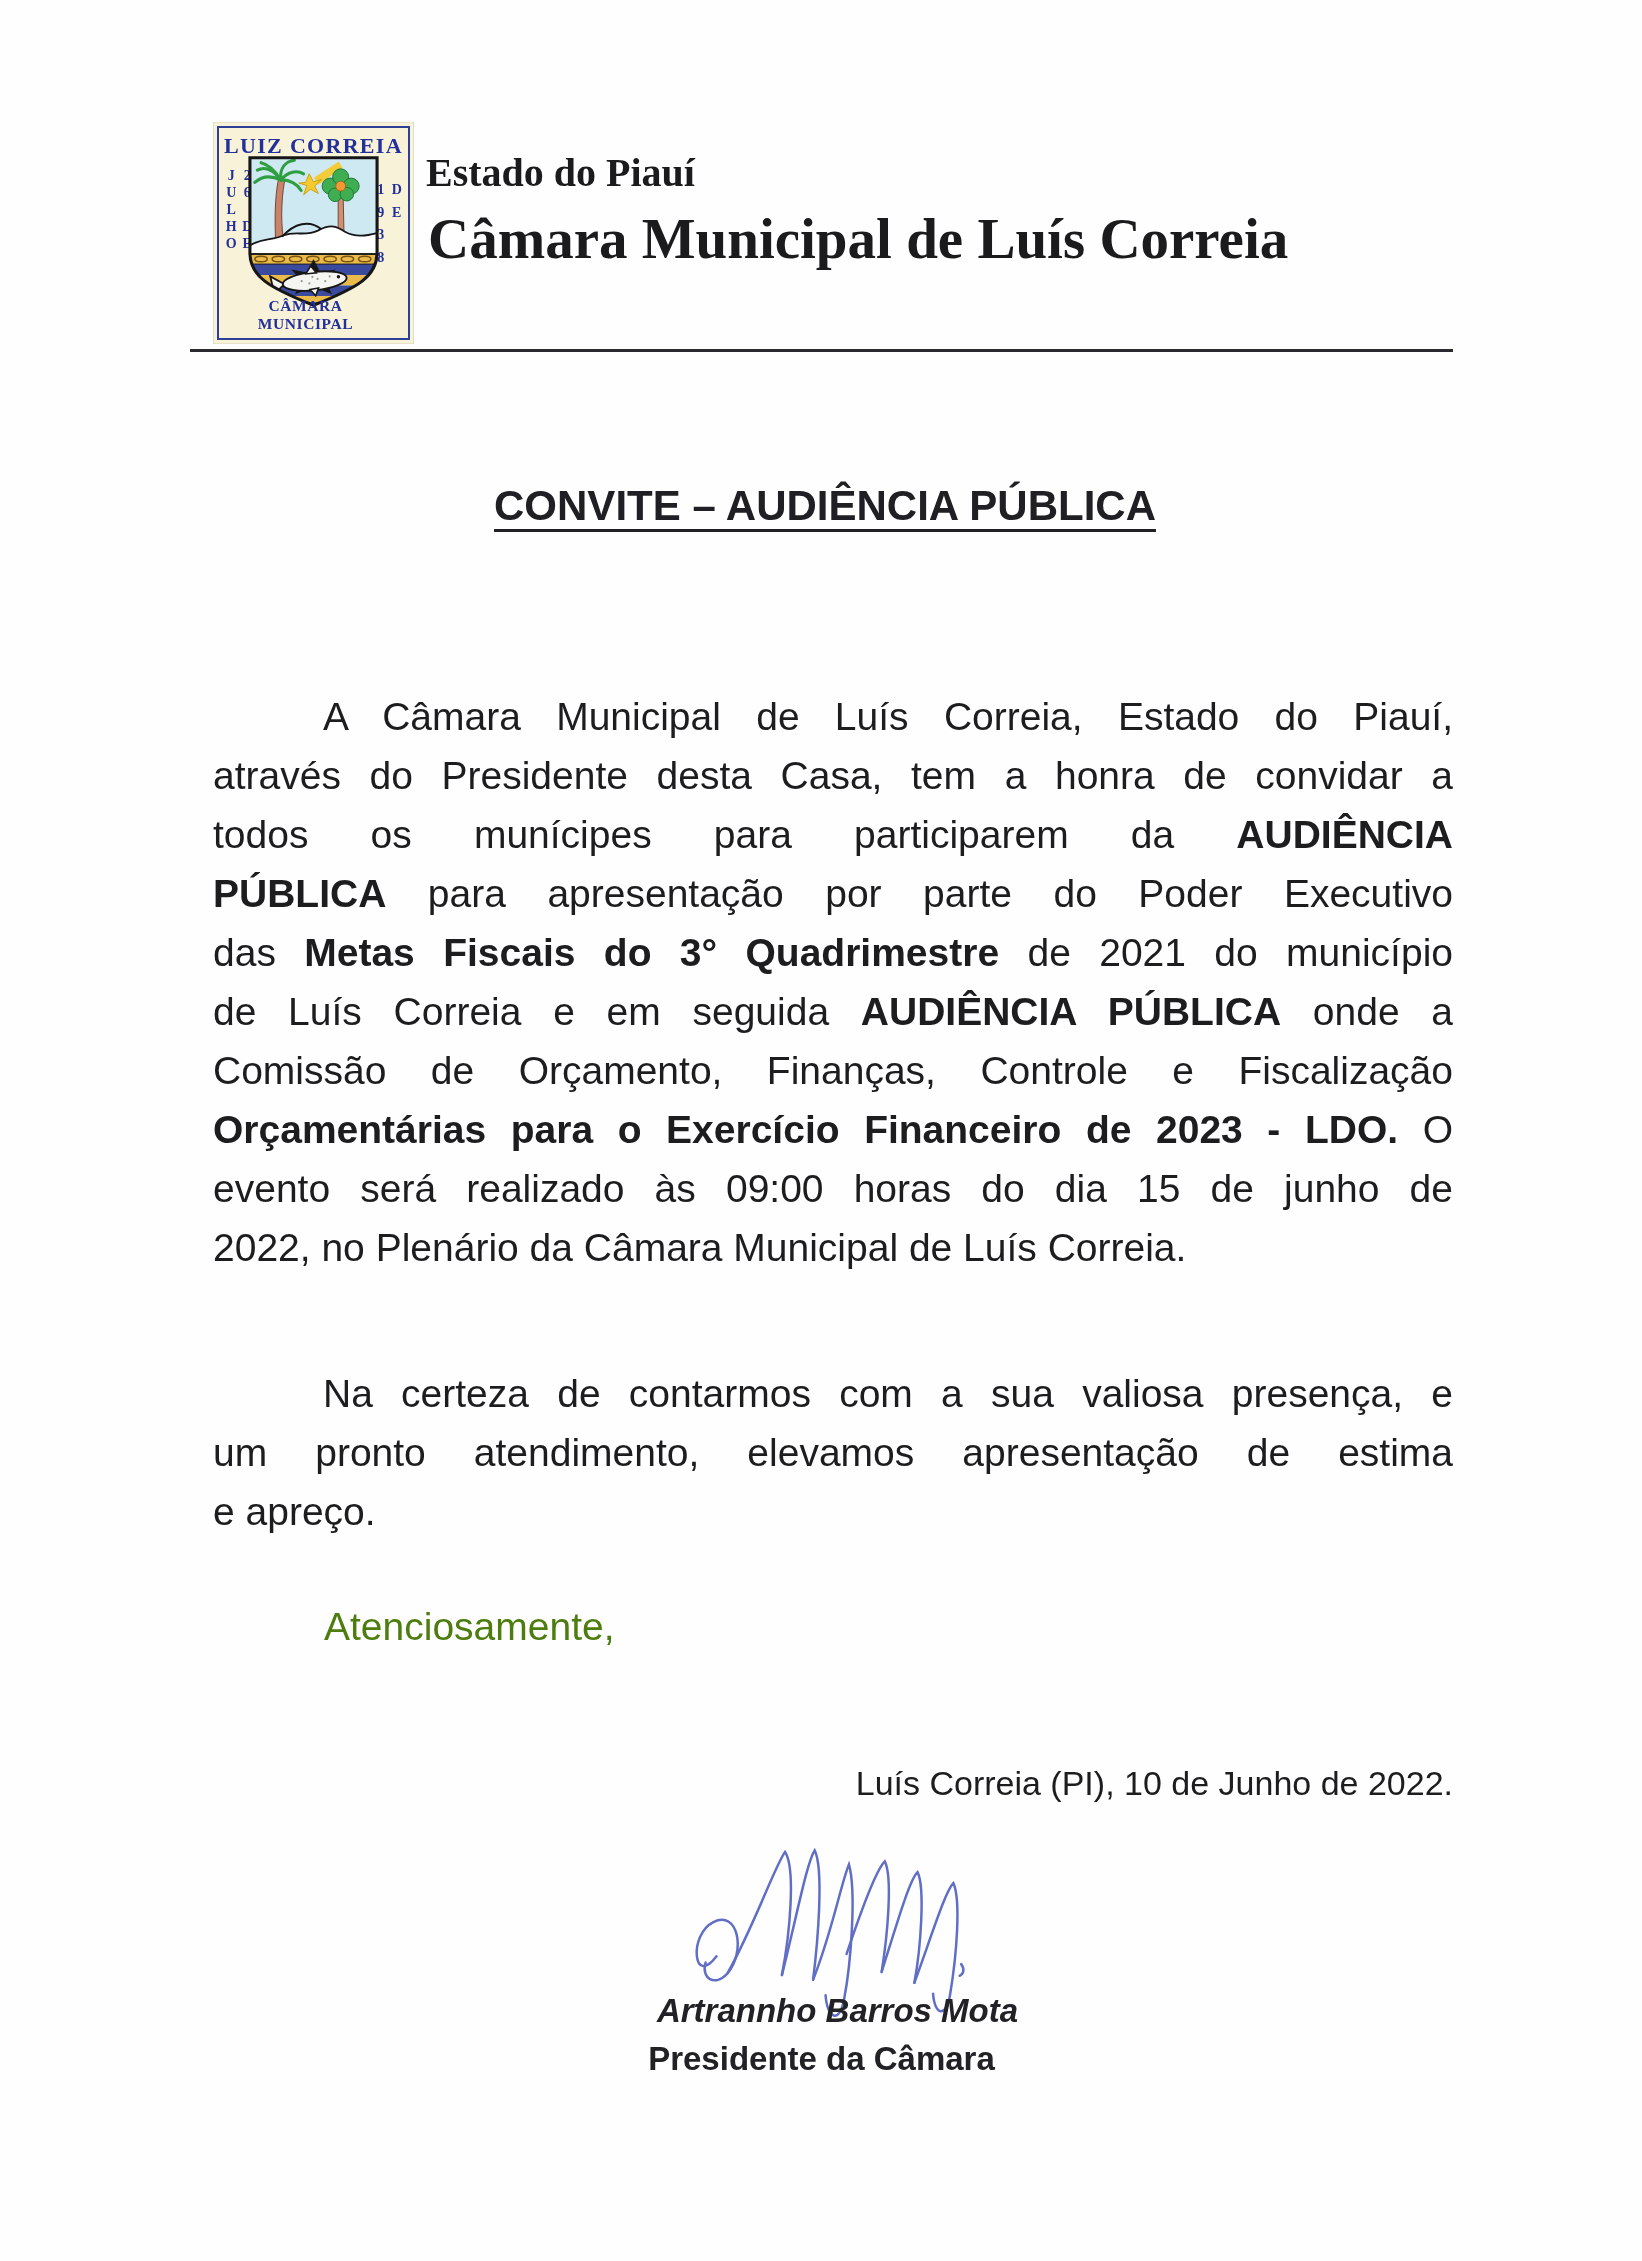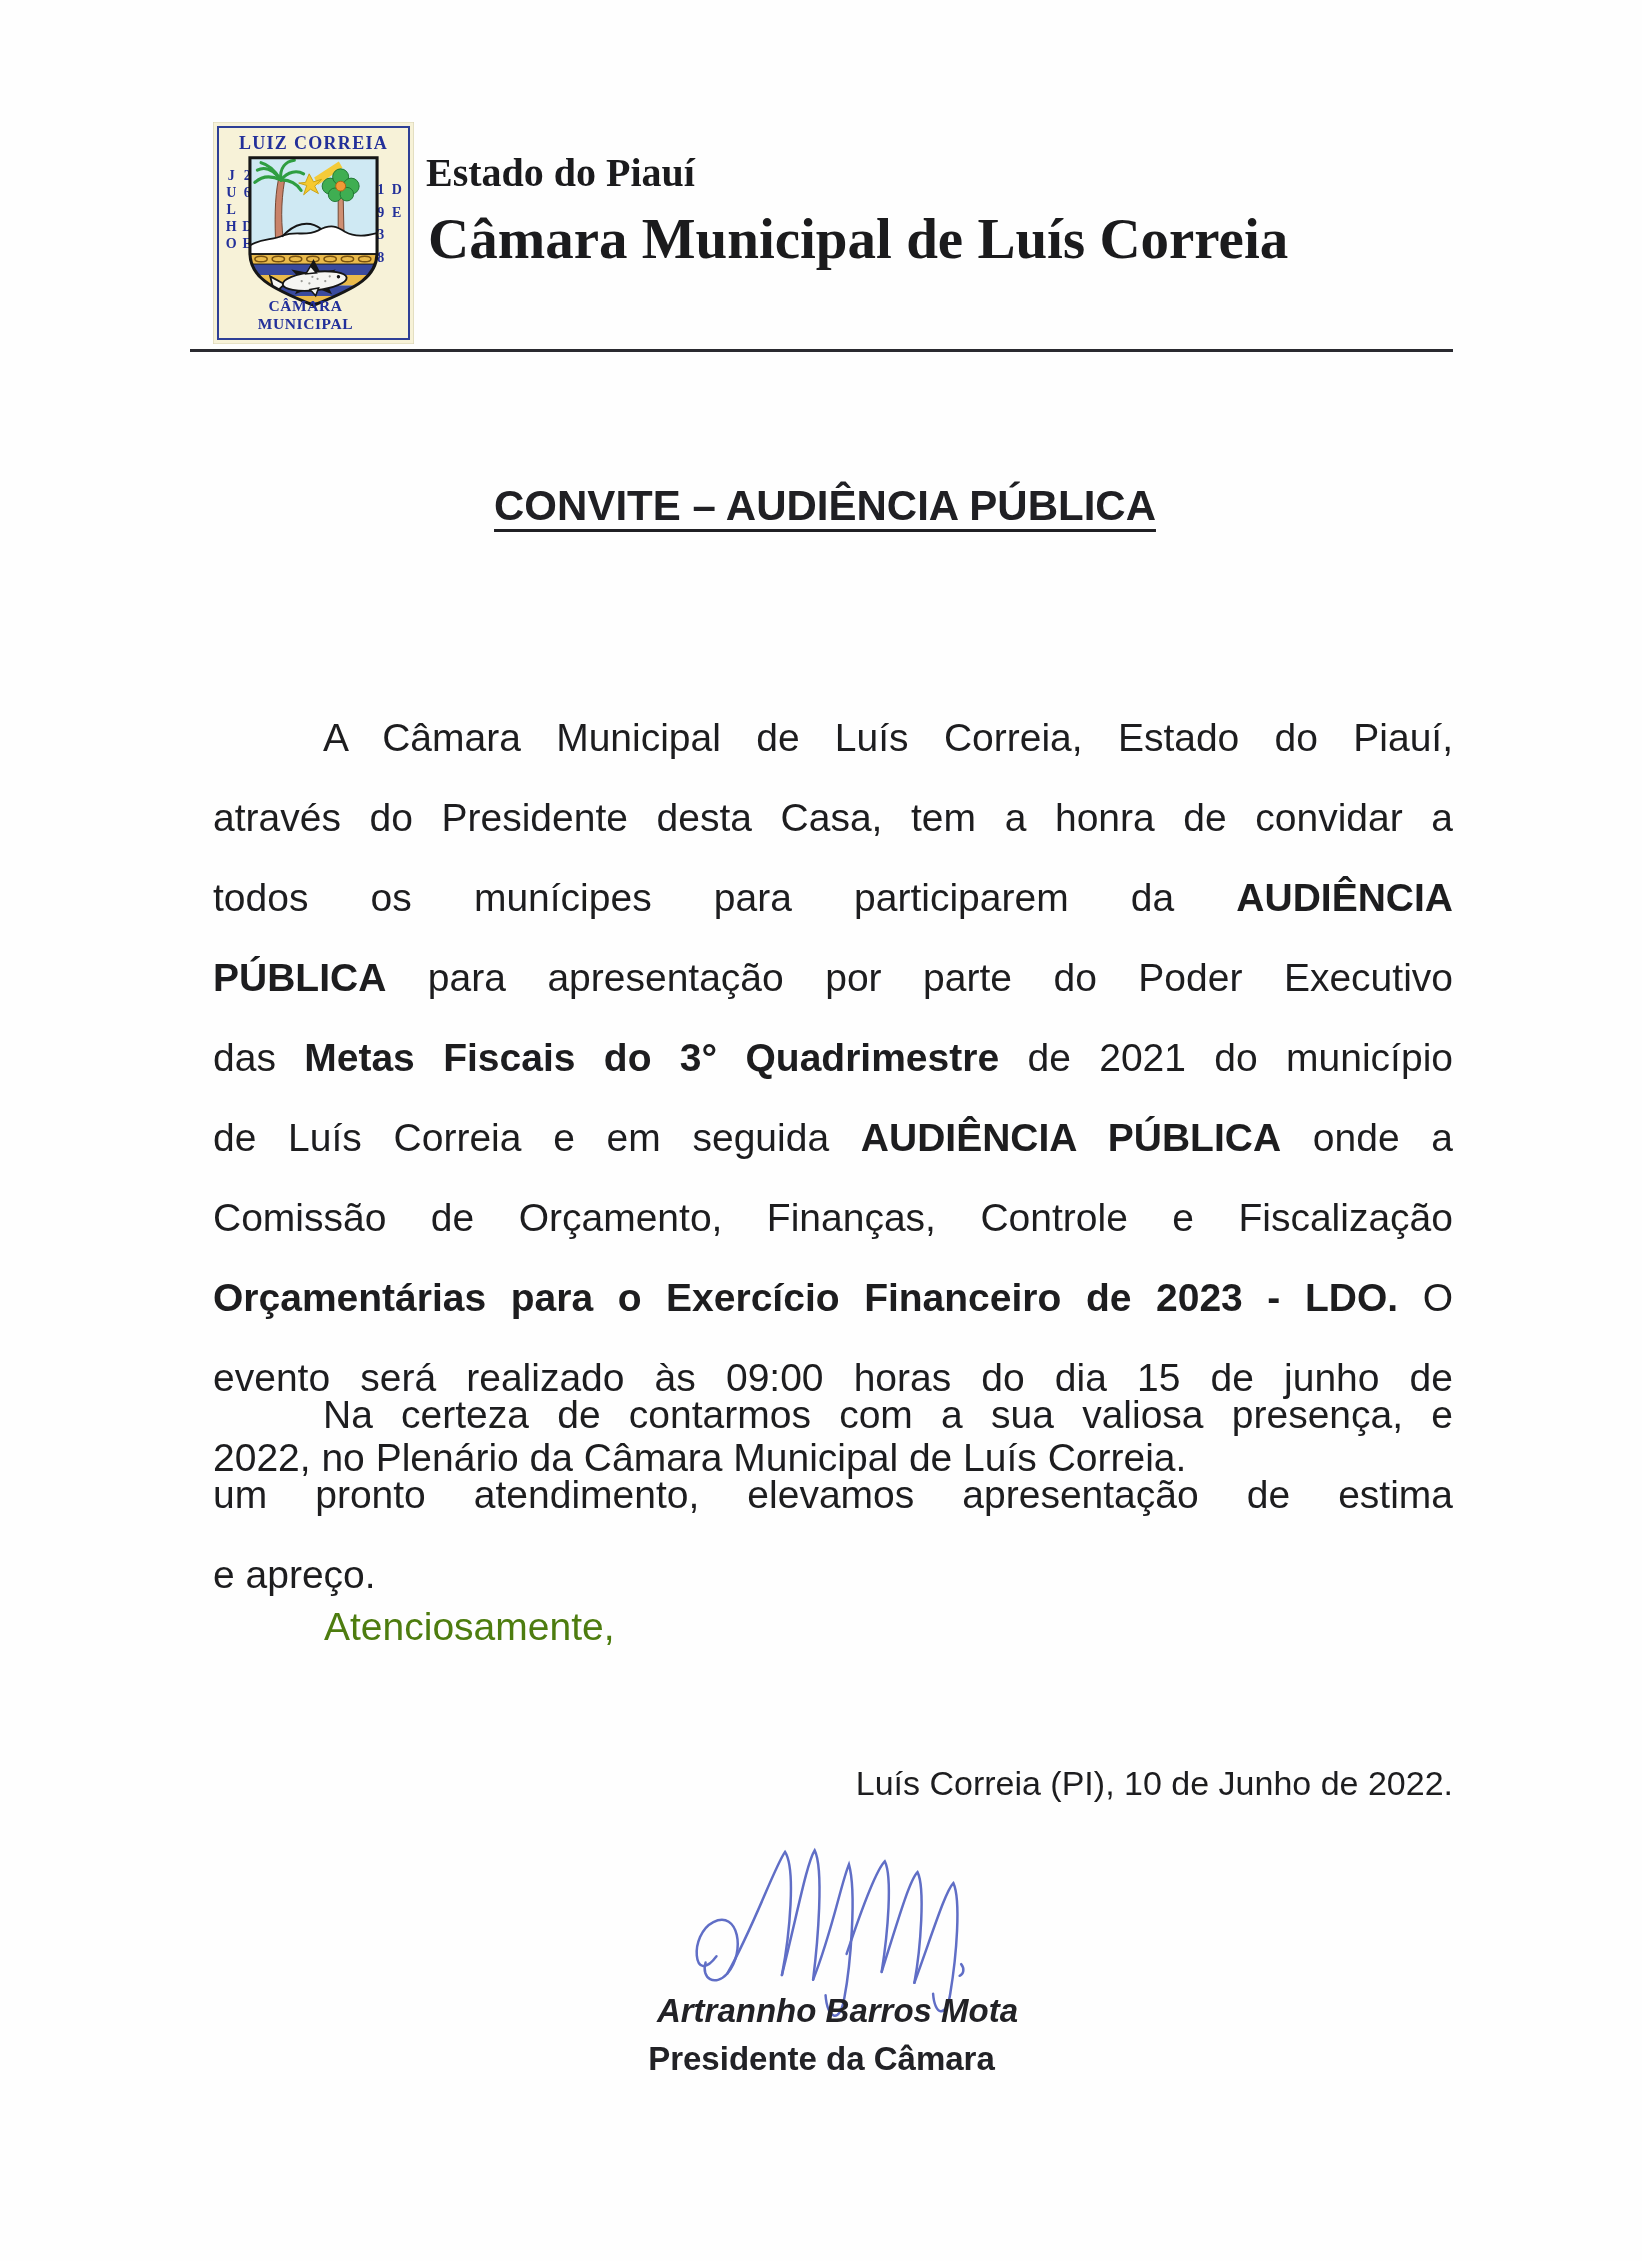--- a/index.html
+++ b/index.html
@@ -19,21 +19,21 @@
     background:#f7f2d8;
     box-shadow:0 0 0 0.6px #d8d2b4 inset;
   }
   .crest-inner{
     position:absolute;left:3.9px;top:3.9px;right:3.9px;bottom:3.9px;
     border:2.6px solid #2e3f96;
   }
   .crest-top{
     position:absolute;top:5.2px;left:0;right:0;text-align:center;
     font-family:"Liberation Serif","DejaVu Serif",serif;
-    font-weight:bold;font-size:18px;letter-spacing:1.3px;color:#23309a;
+    font-weight:bold;font-size:22px;letter-spacing:1.3px;color:#23309a;
   }
   .crest-bottom{
     position:absolute;bottom:5.2px;left:0;right:16px;text-align:center;
     font-family:"Liberation Serif","DejaVu Serif",serif;
     font-weight:bold;font-size:15.5px;letter-spacing:0.6px;color:#23309a;
   }
   .crest-side{
     position:absolute;
     font-family:"Liberation Serif","DejaVu Serif",serif;
     font-weight:bold;font-size:14px;color:#23309a;
@@ -66,21 +66,21 @@
     text-decoration-thickness:2.6px;
     text-underline-offset:9px;
     margin-left:7px;
   }
 
   
   .para{
     position:absolute;left:213px;width:1240px;
     font-size:39px;line-height:59px;color:#1d1d1f;
   }
-  .bodyline{text-align:justify;text-align-last:justify;margin-top:21px;}
+  .bodyline{text-align:justify;text-align-last:justify;}
   .bodyline.last{text-align-last:left;}
   .bodyline.indent{text-indent:110px;}
   .b{font-weight:bold;}
 
   .closing{
     position:absolute;left:213px;top:1605px;width:1240px;
     font-size:39px;text-indent:111px;color:#4d7c0f;
   }
   .dateline{
     position:absolute;right:190px;top:1764px;

